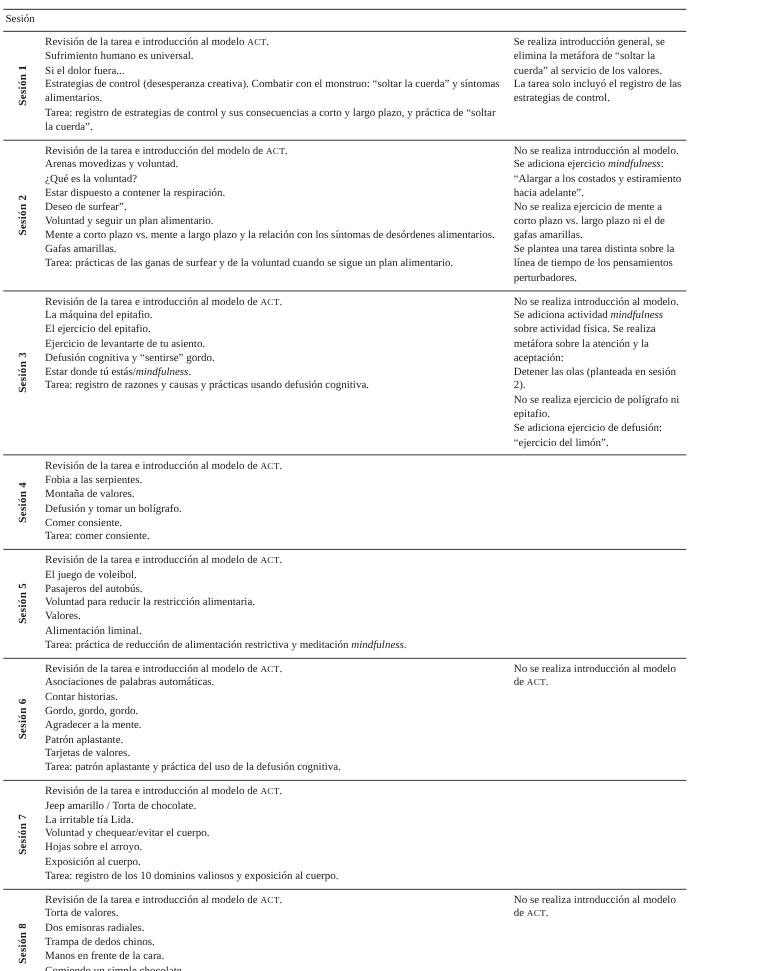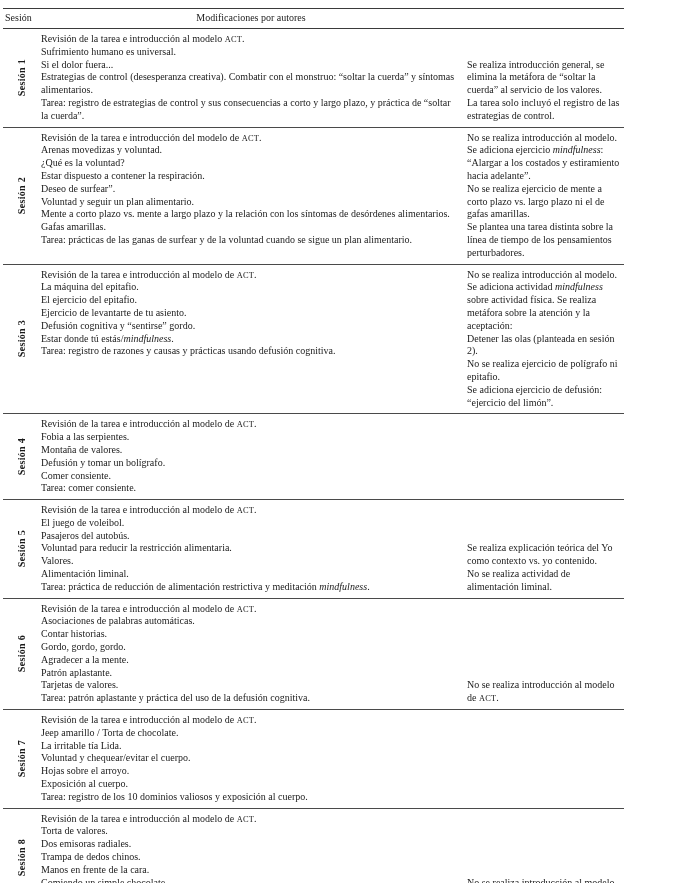--- a/index.html
+++ b/index.html
@@ -51,39 +51,38 @@
     white-space: nowrap;
   }
   .tematica-cell {
     padding: 4px 8px 4px 2px;
     font-size: 10px;
     line-height: 1.28;
     white-space: pre-line;
   }
   .mod-cell {
     display: flex;
-    align-items: flex-end;
+    align-items: flex-start;
     padding: 4px 2px 4px 4px;
   }
   .mod-text {
     font-size: 10px;
     line-height: 1.28;
     white-space: pre-line;
   }
   .sc { font-size: 0.84em; letter-spacing: 0.02em; }
 </style>
 </head>
 <body>
 
 <div class="page">
   <div class="tbl">
 
     <div class="grid hdr">
       <div class="h-session">Sesión</div>
-      <div class="h-mod">Modificaciones por autores</div>
     </div>
 
     <div class="grid row">
       <div class="session-cell">
         <span class="session-label">Sesión 1</span>
       </div>
       <div class="tematica-cell rich">Revisión de la tarea e introducción al modelo <span class="sc">ACT</span>.
 Sufrimiento humano es universal.
 Si el dolor fuera...
 Estrategias de control (desesperanza creativa). Combatir con el monstruo: “soltar la cuerda” y síntomas alimentarios.
@@ -149,24 +148,20 @@
       <div class="session-cell">
         <span class="session-label">Sesión 5</span>
       </div>
       <div class="tematica-cell rich">Revisión de la tarea e introducción al modelo de <span class="sc">ACT</span>.
 El juego de voleibol.
 Pasajeros del autobús.
 Voluntad para reducir la restricción alimentaria.
 Valores.
 Alimentación liminal.
 Tarea: práctica de reducción de alimentación restrictiva y meditación <i>mindfulness</i>.</div>
-      <div class="mod-cell">
-        <div class="mod-text rich">Se realiza explicación teórica del Yo como contexto vs. yo contenido.
-No se realiza actividad de alimentación liminal.</div>
-      </div>
     </div>
 
     <div class="grid row">
       <div class="session-cell">
         <span class="session-label">Sesión 6</span>
       </div>
       <div class="tematica-cell rich">Revisión de la tarea e introducción al modelo de <span class="sc">ACT</span>.
 Asociaciones de palabras automáticas.
 Contar historias.
 Gordo, gordo, gordo.

